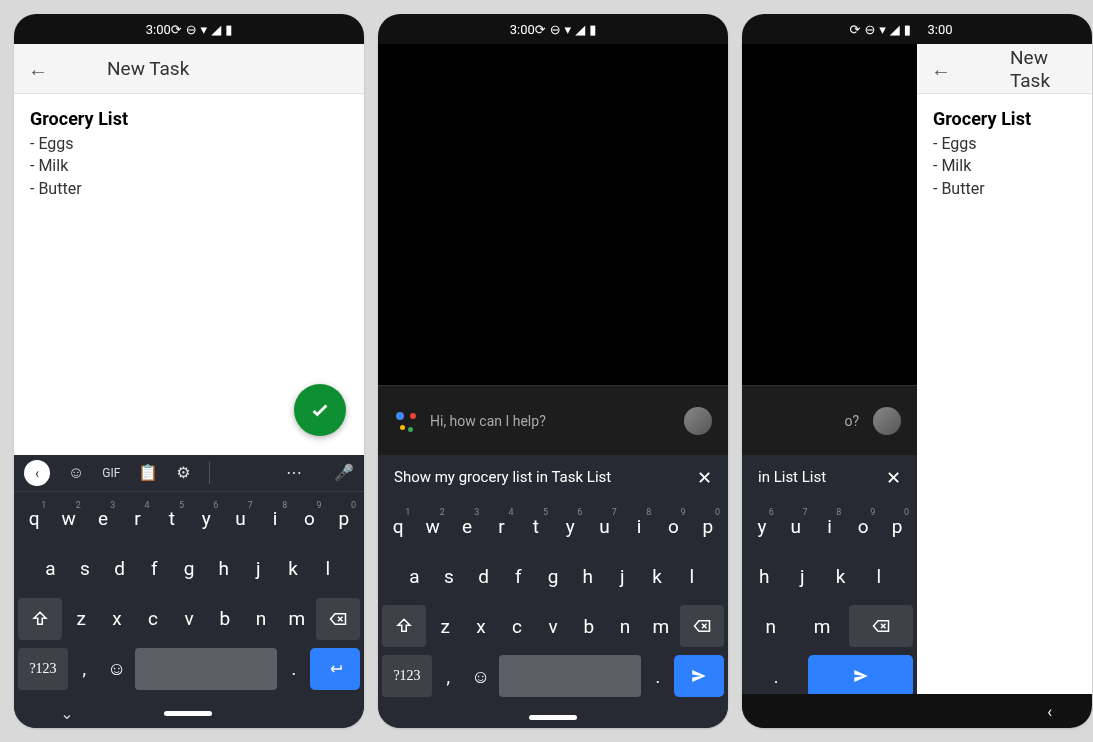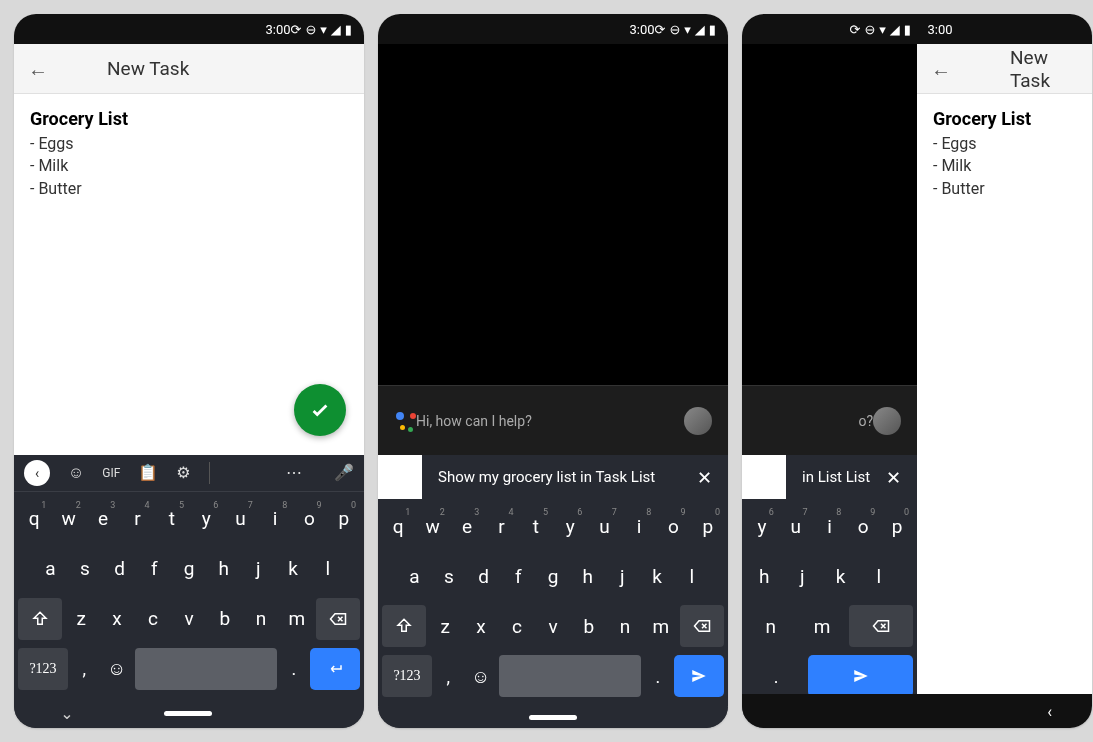--- a/index.html
+++ b/index.html
@@ -25,21 +25,21 @@
   .phone.p1 { width: 350px; }
   .phone.p2 { width: 350px; }
   .phone.p3 { width: 350px; }
 
   .status-bar {
     height: 30px;
     background: #111;
     color: #fff;
     display: flex;
     align-items: center;
-    justify-content: flex-end;
+    justify-content: center;
     padding: 0 12px;
     font-size: 13px;
   }
   .status-icons { display: flex; gap: 4px; align-items: center; }
 
   .app-bar {
     height: 50px;
     background: #f5f5f5;
     display: flex;
     align-items: center;
@@ -87,20 +87,21 @@
   }
   .assistant-row {
     position: absolute;
     left: 0; right: 0;
     bottom: 0;
     height: 70px;
     background: #1d1d1d;
     display: flex;
     align-items: center;
     padding: 0 16px;
+    gap: 14px;
     border-top: 1px solid #333;
   }
   .assistant-logo {
     width: 22px; height: 22px; position: relative;
   }
   .assistant-logo .d1 { position:absolute; width:8px; height:8px; border-radius:50%; background:#4285F4; top:2px; left:2px;}
   .assistant-logo .d2 { position:absolute; width:6px; height:6px; border-radius:50%; background:#EA4335; top:3px; right:0;}
   .assistant-logo .d3 { position:absolute; width:5px; height:5px; border-radius:50%; background:#FBBC05; bottom:2px; left:6px;}
   .assistant-logo .d4 { position:absolute; width:5px; height:5px; border-radius:50%; background:#34A853; bottom:0; right:3px;}
   .assistant-text { color: #aaa; font-size: 14px; flex: 1; }
@@ -114,21 +115,20 @@
     left: 0; right: 0;
     bottom: 229px;
     height: 44px;
     background: #272a32;
     display: flex;
     align-items: center;
     padding: 0 16px;
     color: #fff;
     font-size: 15px;
     justify-content: space-between;
-    margin-left: 44px;
   }
   .query-close { font-size: 18px; color: #fff; }
 
   
   .keyboard {
     position: absolute;
     left: 0; right: 0; bottom: 0;
     height: 273px;
     background: #272a32;
     display: flex;

